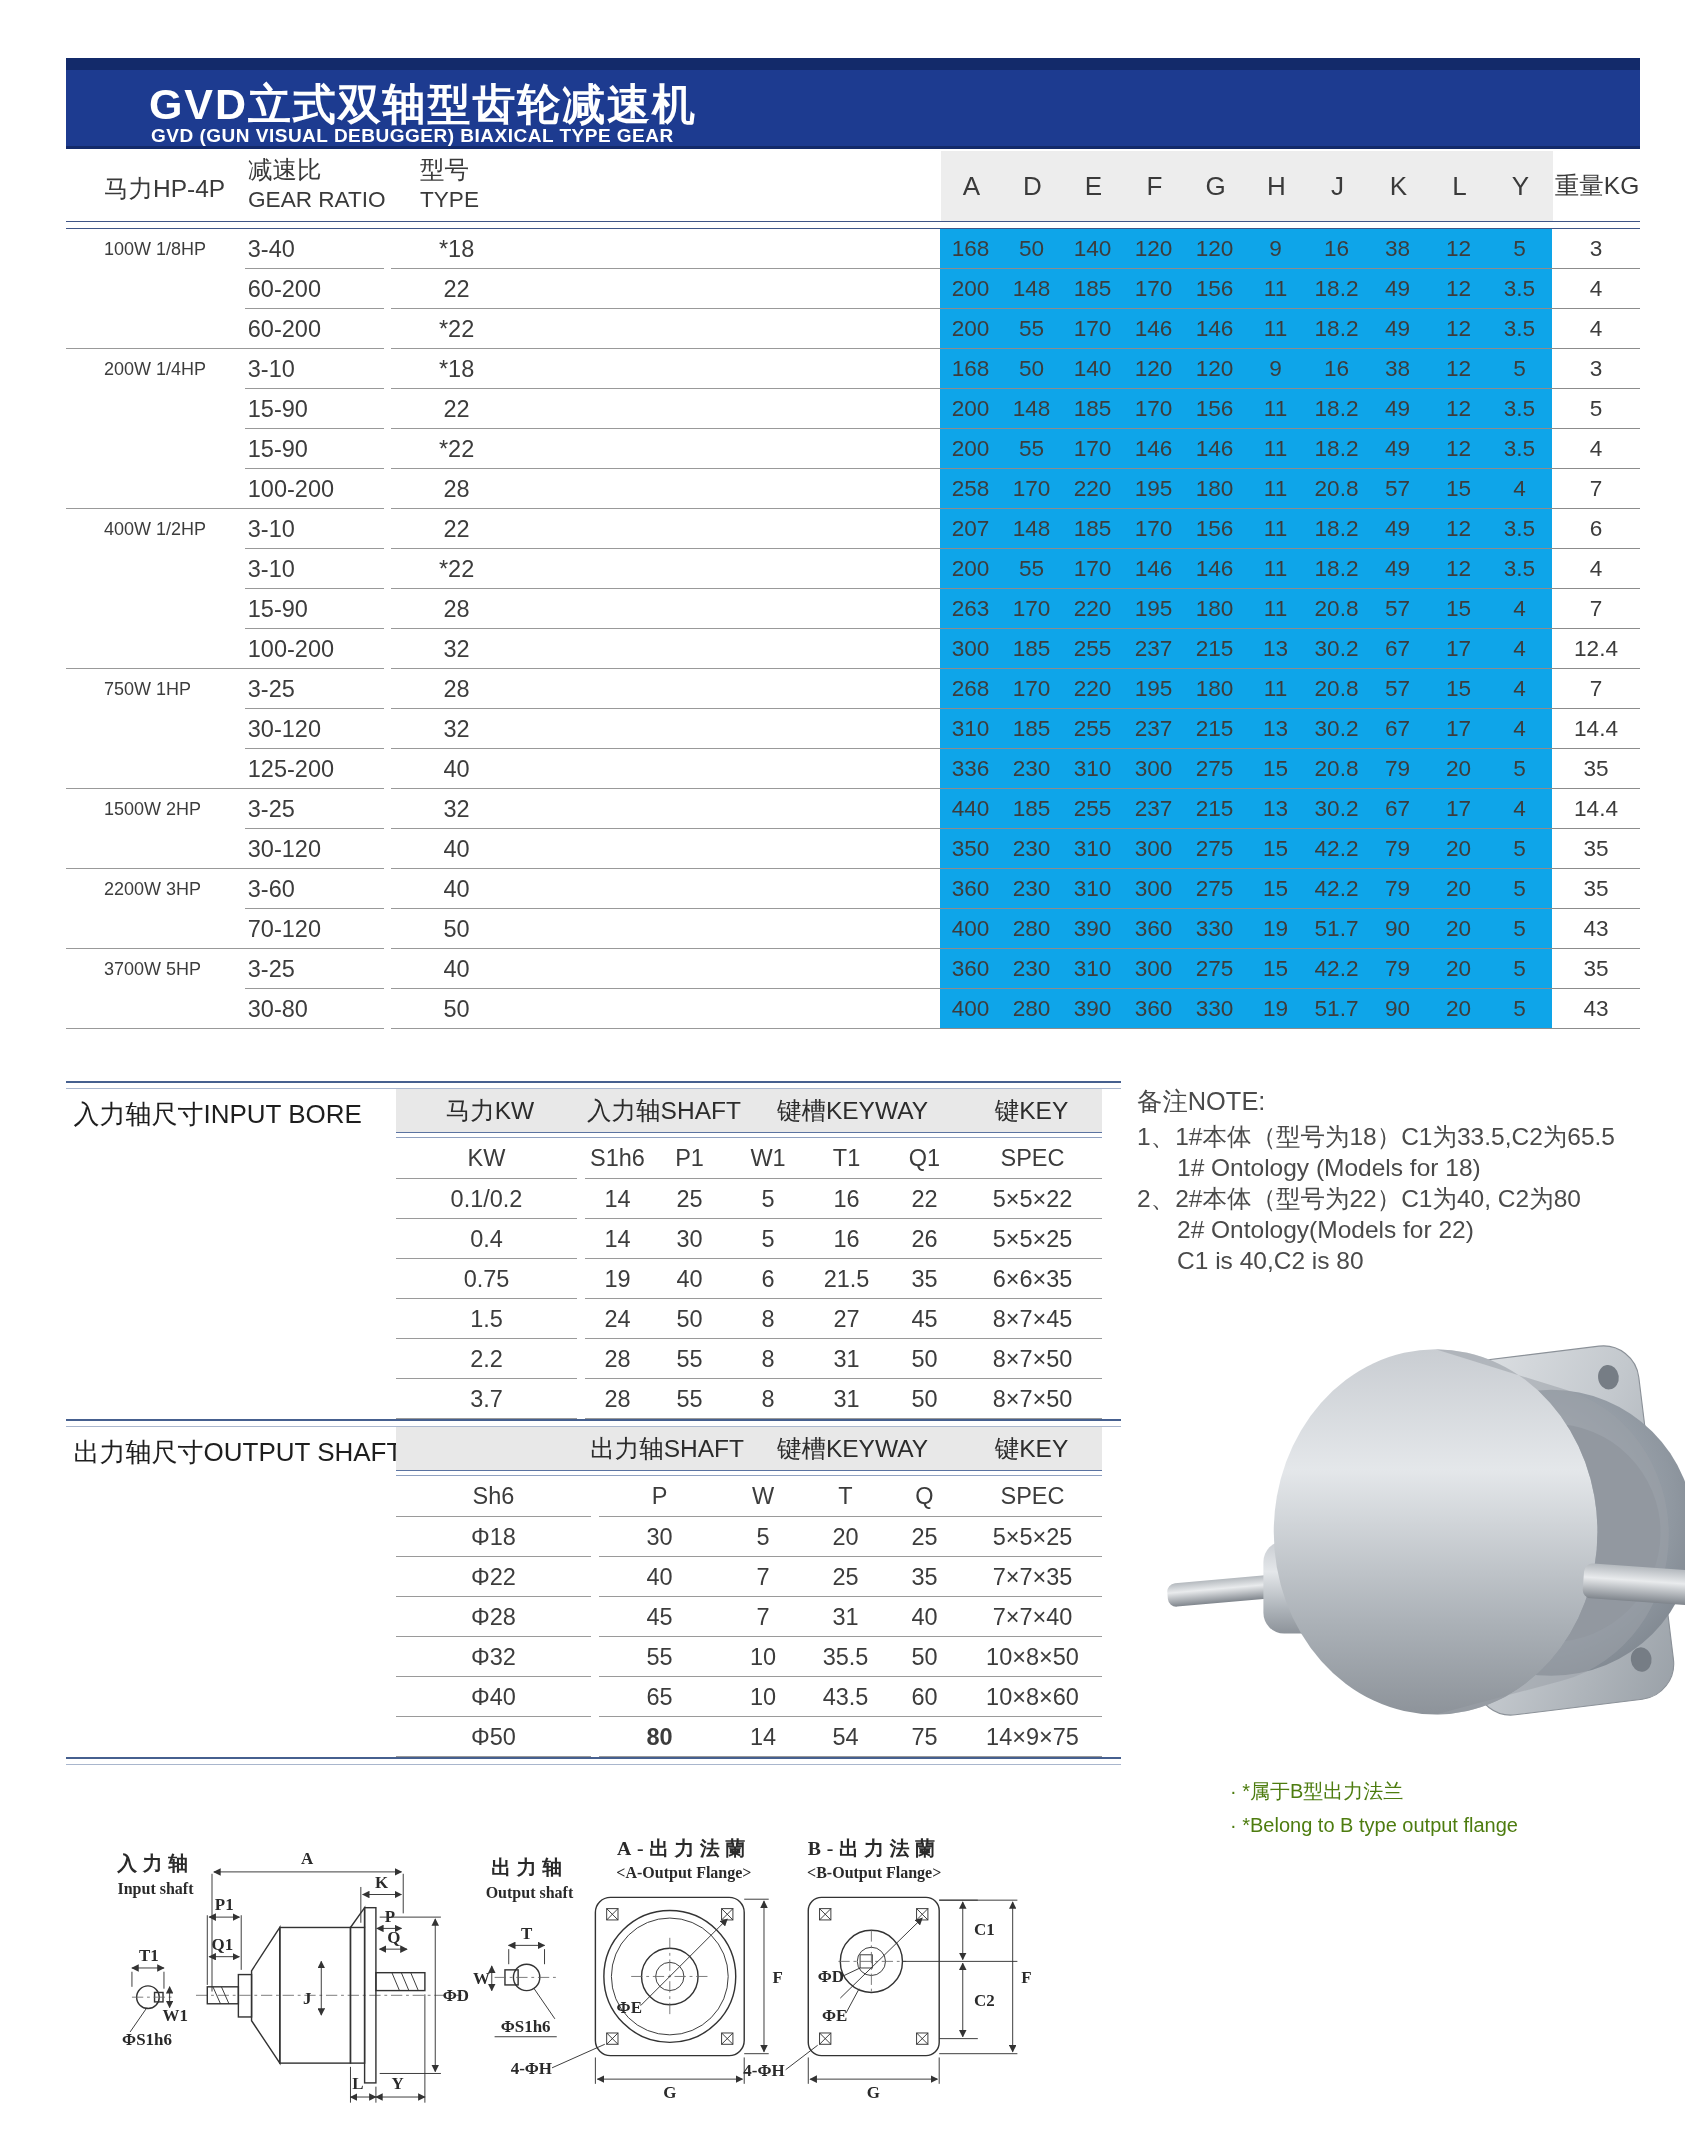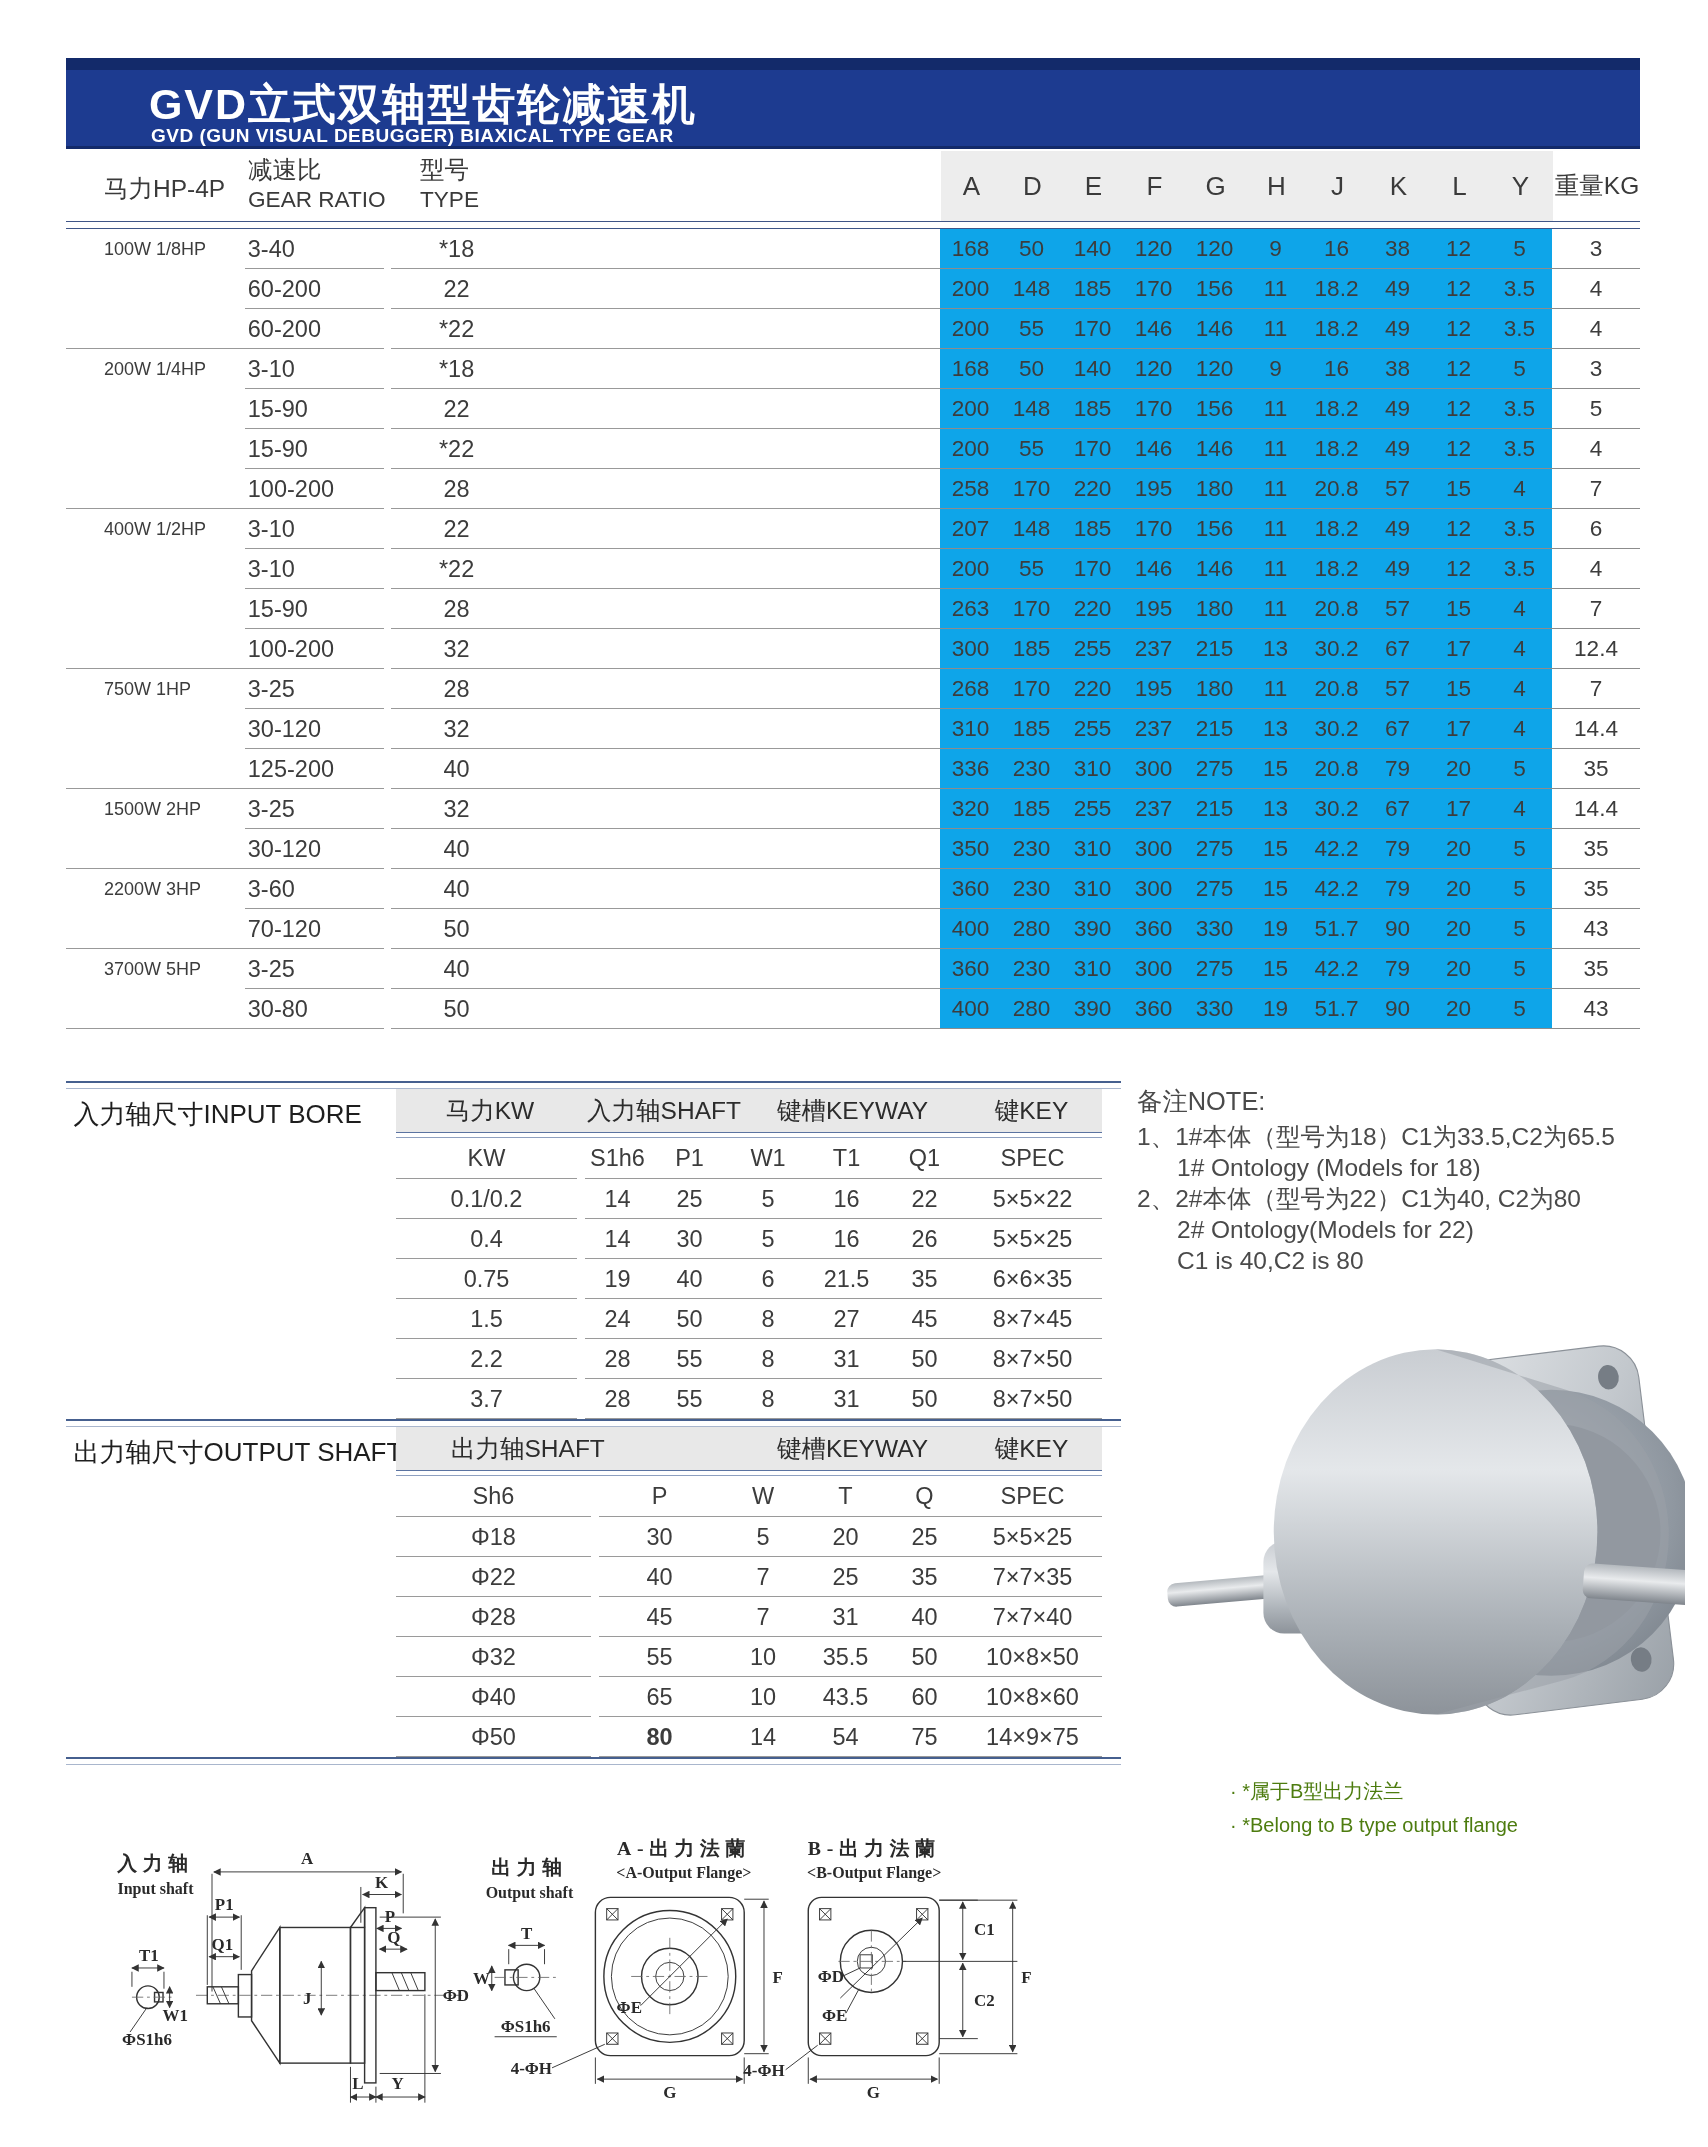--- a/index.html
+++ b/index.html
@@ -38,21 +38,21 @@
   .grp-end .c-power{border-bottom:1.9px solid #999;box-sizing:border-box;}
 
   
   #ib{position:absolute;left:66px;top:1081px;width:1055px;}
   .dblA{height:7.5px;border-top:2.8px solid #46608f;border-bottom:1.9px solid #a9b6cd;box-sizing:border-box;}
   .dblB{height:6.6px;border-top:1.9px solid #5b73a1;border-bottom:0.9px solid #8ea0c0;box-sizing:border-box;margin-left:330px;width:706px;}
   .band{position:relative;height:43px;}
   .band-label{position:absolute;left:7.5px;top:8.5px;font-size:26px;color:#1e1e1e;white-space:nowrap;}
   .band-bar{position:absolute;left:330px;top:0;width:706px;height:100%;background:#e8e8e8;display:flex;align-items:center;}
   .bc{text-align:center;font-size:24.5px;color:#2c2c2c;white-space:nowrap;}
-  .bL{text-align:left;padding-left:55px;box-sizing:border-box;}
+  .bL{text-align:right;padding-left:55px;box-sizing:border-box;}
   .t-row{margin-left:330px;width:706px;display:flex;height:40px;}
   .t-sub{height:41px;}
   .t-first{box-sizing:border-box;margin-right:7.5px;text-align:center;font-size:23.5px;line-height:40px;}
   .t-rest{display:flex;flex:1;}
   .t-cell{text-align:center;font-size:23.5px;line-height:40px;white-space:nowrap;}
   .seg{border-bottom:1.9px solid #9a9a9a;box-sizing:border-box;}
 
   
   #notes{position:absolute;left:1137px;top:1085px;width:565px;}
   .note-title{font-size:25.4px;color:#4a4a4a;margin-bottom:1.9px;}
@@ -385,21 +385,21 @@
         </div>
         <div class="c-kg">35</div>
       </div>
       <div class="m-row">
         <div class="c-power">1500W 2HP</div>
         <div class="c-ratio">3-25</div>
         <div class="c-type">
           <span class="t-val">32</span>
         </div>
         <div class="c-vals">
-          <div class="v">320</div>
+          <div class="v">440</div>
           <div class="v">185</div>
           <div class="v">255</div>
           <div class="v">237</div>
           <div class="v">215</div>
           <div class="v">13</div>
           <div class="v">30.2</div>
           <div class="v">67</div>
           <div class="v">17</div>
           <div class="v">4</div>
         </div>

